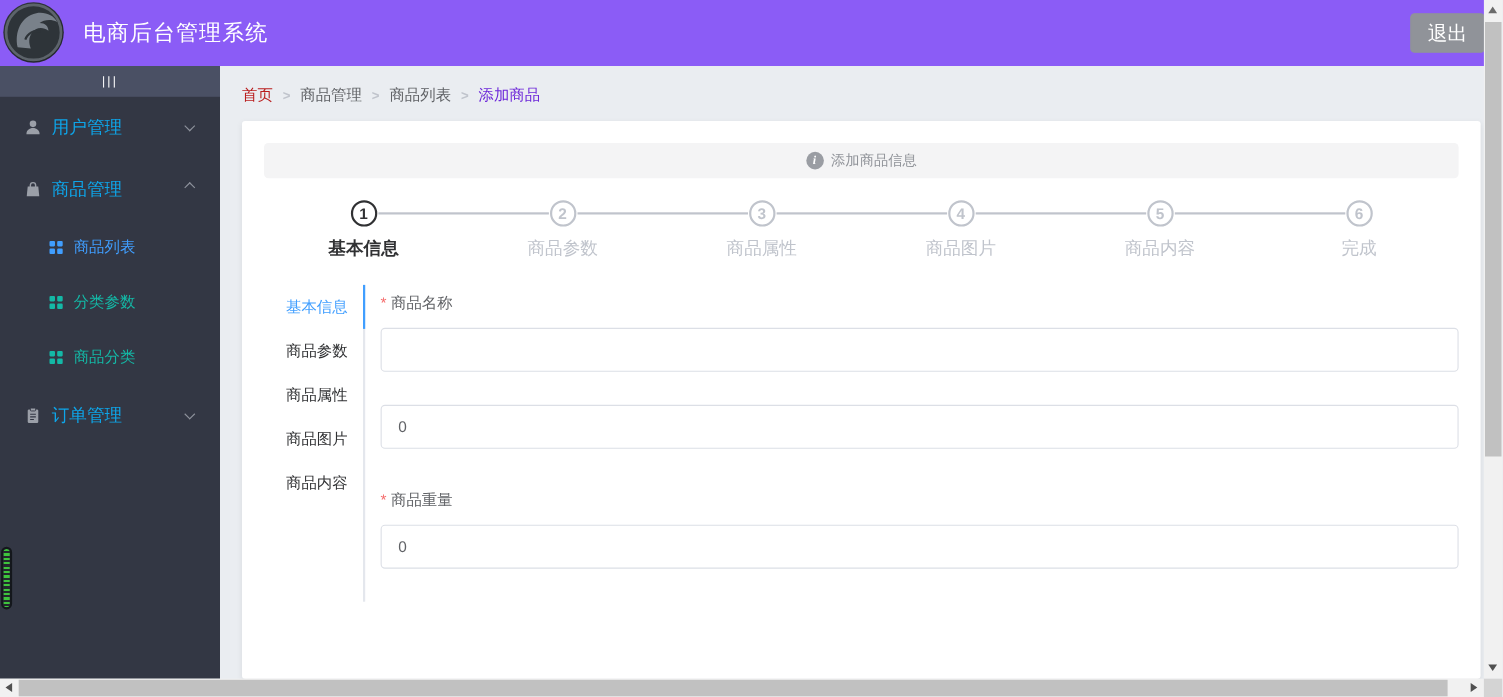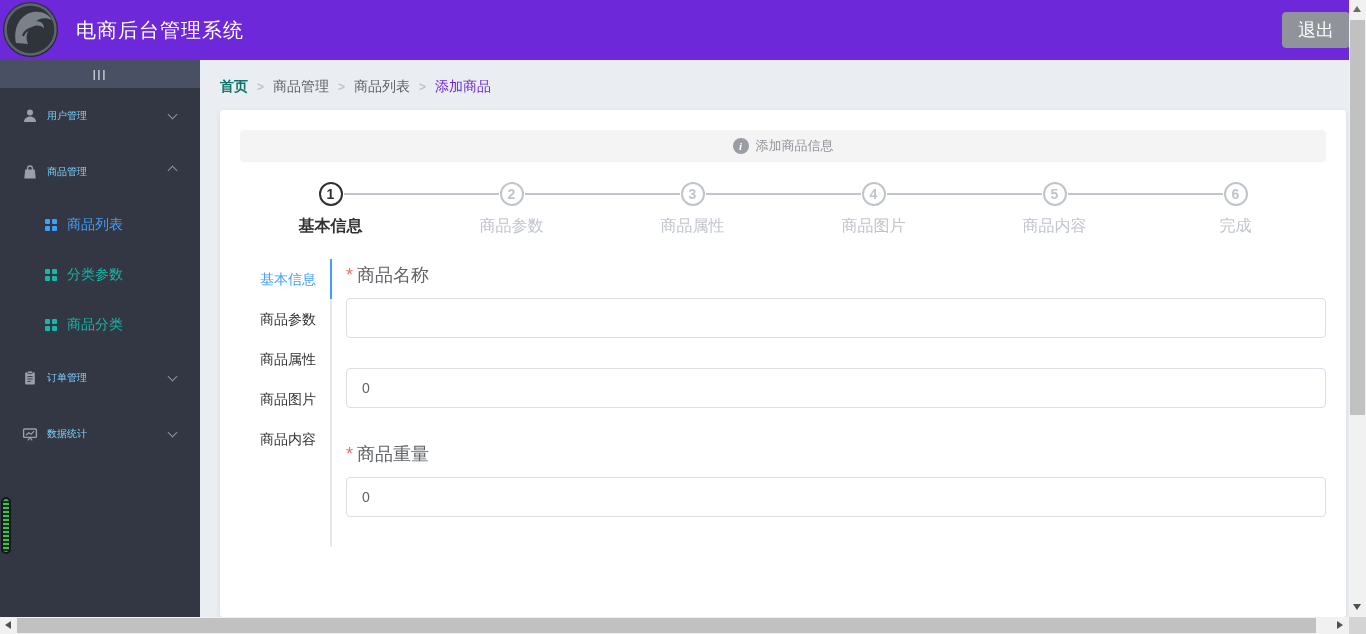--- a/index.html
+++ b/index.html
@@ -1,51 +1,51 @@
 <!DOCTYPE html>
 <html><head>
 <meta charset="utf-8">
 <style>
   *{margin:0;padding:0;box-sizing:border-box}
   html,body{width:1366px;height:634px;overflow:hidden;background:#eaedf1;
     font-family:"Liberation Sans","DejaVu Sans",sans-serif}
   .app{position:relative;width:1366px;height:634px;background:#eaedf1;overflow:hidden}
 
   
-  .header{position:absolute;left:0;top:0;width:1355px;height:60px;background:#6d28d9}
+  .header{position:absolute;left:0;top:0;width:1355px;height:60px;background:#8b5cf6}
   .logo{position:absolute;left:3px;top:2px;width:55px;height:55px;border-radius:50%;
     background:radial-gradient(circle at 42% 38%,#3d444a,#23282c 75%);overflow:hidden}
   .app-title{position:absolute;left:76px;top:0;height:60px;line-height:60px;color:#ffffff;
     font-size:20px;letter-spacing:1px;white-space:nowrap}
   .logout-btn{position:absolute;right:5px;top:12px;width:68px;height:36px;background:#909399;
     border:1px solid #909399;border-radius:4px;color:#fff;font-size:18px;cursor:pointer;
     font-family:inherit}
 
   
   .sidebar{position:absolute;left:0;top:60px;width:200px;height:557px;background:#333744}
   .toggle-bar{height:28px;line-height:28px;background:#4a5064;color:#fff;text-align:center;
     font-size:11px;letter-spacing:2px;cursor:pointer}
-  .menu-item{height:56px;display:flex;align-items:center;padding:0 22px;color:#7dd3fc;
-    font-size:10px;cursor:pointer;position:relative}
+  .menu-item{height:56px;display:flex;align-items:center;padding:0 22px;color:#0ea5e9;
+    font-size:16px;cursor:pointer;position:relative}
   .menu-item .mi-icon{width:16px;height:16px;margin-right:9px;flex:none}
   .chev{display:inline-block;width:7px;height:7px;border-right:1.6px solid #8e929c;
     border-bottom:1.6px solid #8e929c}
   .chev.down{transform:rotate(45deg)}
   .chev.up{transform:rotate(-135deg)}
   .menu-item .chev{position:absolute;right:24px;top:50%;margin-top:-5px}
   .submenu-item{height:50px;display:flex;align-items:center;padding-left:45px;color:#14b8a6;
     font-size:14px;cursor:pointer}
   .submenu-item.active{color:#409eff}
   .grid-icon{display:inline-grid;grid-template-columns:5px 5px;grid-gap:2px;margin-right:10px}
   .grid-icon i{width:5px;height:5px;background:currentColor;border-radius:1px}
 
   
   .breadcrumb{position:absolute;left:220px;top:78px;display:flex;align-items:center;
     font-size:14px;color:#606266}
-  .crumb-home{color:#0f766e;font-weight:700;cursor:pointer}
+  .crumb-home{color:#b91c1c;font-weight:400;cursor:pointer}
   .crumb{cursor:pointer}
   .crumb-last{color:#6d28d9}
   .crumb-sep{color:#c0c4cc;font-size:12px;margin:0 9px;font-weight:700}
 
   
   .card{position:absolute;left:220px;top:110px;width:1126px;height:507px;background:#fff;
     border-radius:3px;box-shadow:0 2px 6px rgba(0,0,0,.08);padding:20px;overflow:hidden}
 
   .alert{height:32px;background:#f4f4f5;border-radius:4px;color:#909399;font-size:13px;
     display:flex;align-items:center;justify-content:center}
@@ -67,21 +67,21 @@
 
   
   .tabs-row{display:flex;margin-top:22px;align-items:stretch}
   .tab-nav{width:92px;flex:none;border-right:2px solid #e4e7ed;position:relative}
   .tab-item{height:40px;line-height:40px;padding-left:20px;font-size:14px;color:#303133;
     cursor:pointer;white-space:nowrap}
   .tab-item.active{color:#409eff}
   .active-bar{position:absolute;right:-2px;top:0;width:2px;height:40px;background:#409eff}
   .form-col{flex:1;padding-left:14px;min-width:0}
   .form-item{margin-bottom:30px}
-  .form-label{display:block;padding-top:6px;margin-bottom:13px;font-size:18px;color:#606266;
+  .form-label{display:block;padding-top:6px;margin-bottom:13px;font-size:14px;color:#606266;
     line-height:20px}
   .req{color:#f56c6c;margin-right:4px}
   .form-input{width:100%;height:40px;border:1px solid #dcdfe6;border-radius:4px;
     padding:0 15px;font-size:14px;color:#606266;outline:none;background:#fff;font-family:inherit}
 
   
   .v-scroll{position:absolute;right:0;top:0;width:17px;height:617px;background:#f1f1f1}
   .v-thumb{position:absolute;left:1px;right:1px;top:20px;height:395px;background:#c1c1c1}
   .tri{position:absolute;width:0;height:0}
   .tri-up{left:4px;top:6px;border-left:4.5px solid transparent;border-right:4.5px solid transparent;
@@ -177,31 +177,20 @@
         <svg width="16" height="16" viewBox="0 0 16 16">
             <rect x="3.2" y="2.2" width="9.6" height="12.3" rx="1.2" fill="#9b9fa8"></rect>
             <rect x="5.6" y="1" width="4.8" height="2.6" rx="0.8" fill="#9b9fa8" stroke="#333744" stroke-width="0.8"></rect>
             <path d="M5.4 6.6h5.2M5.4 9h5.2M5.4 11.4h3.4" stroke="#333744" stroke-width="1"></path>
           </svg>
       </span>
       <span>订单管理</span>
       <i class="chev down"></i>
     </div>
 
-    <div class="menu-item">
-      <span class="mi-icon">
-        <svg width="16" height="16" viewBox="0 0 16 16">
-            <rect x="1.6" y="3" width="12.8" height="8.4" rx="1" fill="none" stroke="#9b9fa8" stroke-width="1.4"></rect>
-            <path d="M4 9.2l2.8-2.4 2.4 1.4 2.8-3" fill="none" stroke="#9b9fa8" stroke-width="1.2"></path>
-            <path d="M5.8 14.4L8 11.6l2.2 2.8" fill="none" stroke="#9b9fa8" stroke-width="1.2"></path>
-          </svg>
-      </span>
-      <span>数据统计</span>
-      <i class="chev down"></i>
-    </div>
   </div>
 
   <div class="battery"></div>
 
   <div class="breadcrumb">
     <span class="crumb-home">首页</span>
     <span class="crumb-sep">&gt;</span>
     <span class="crumb">商品管理</span>
     <span class="crumb-sep">&gt;</span>
     <span class="crumb">商品列表</span>

